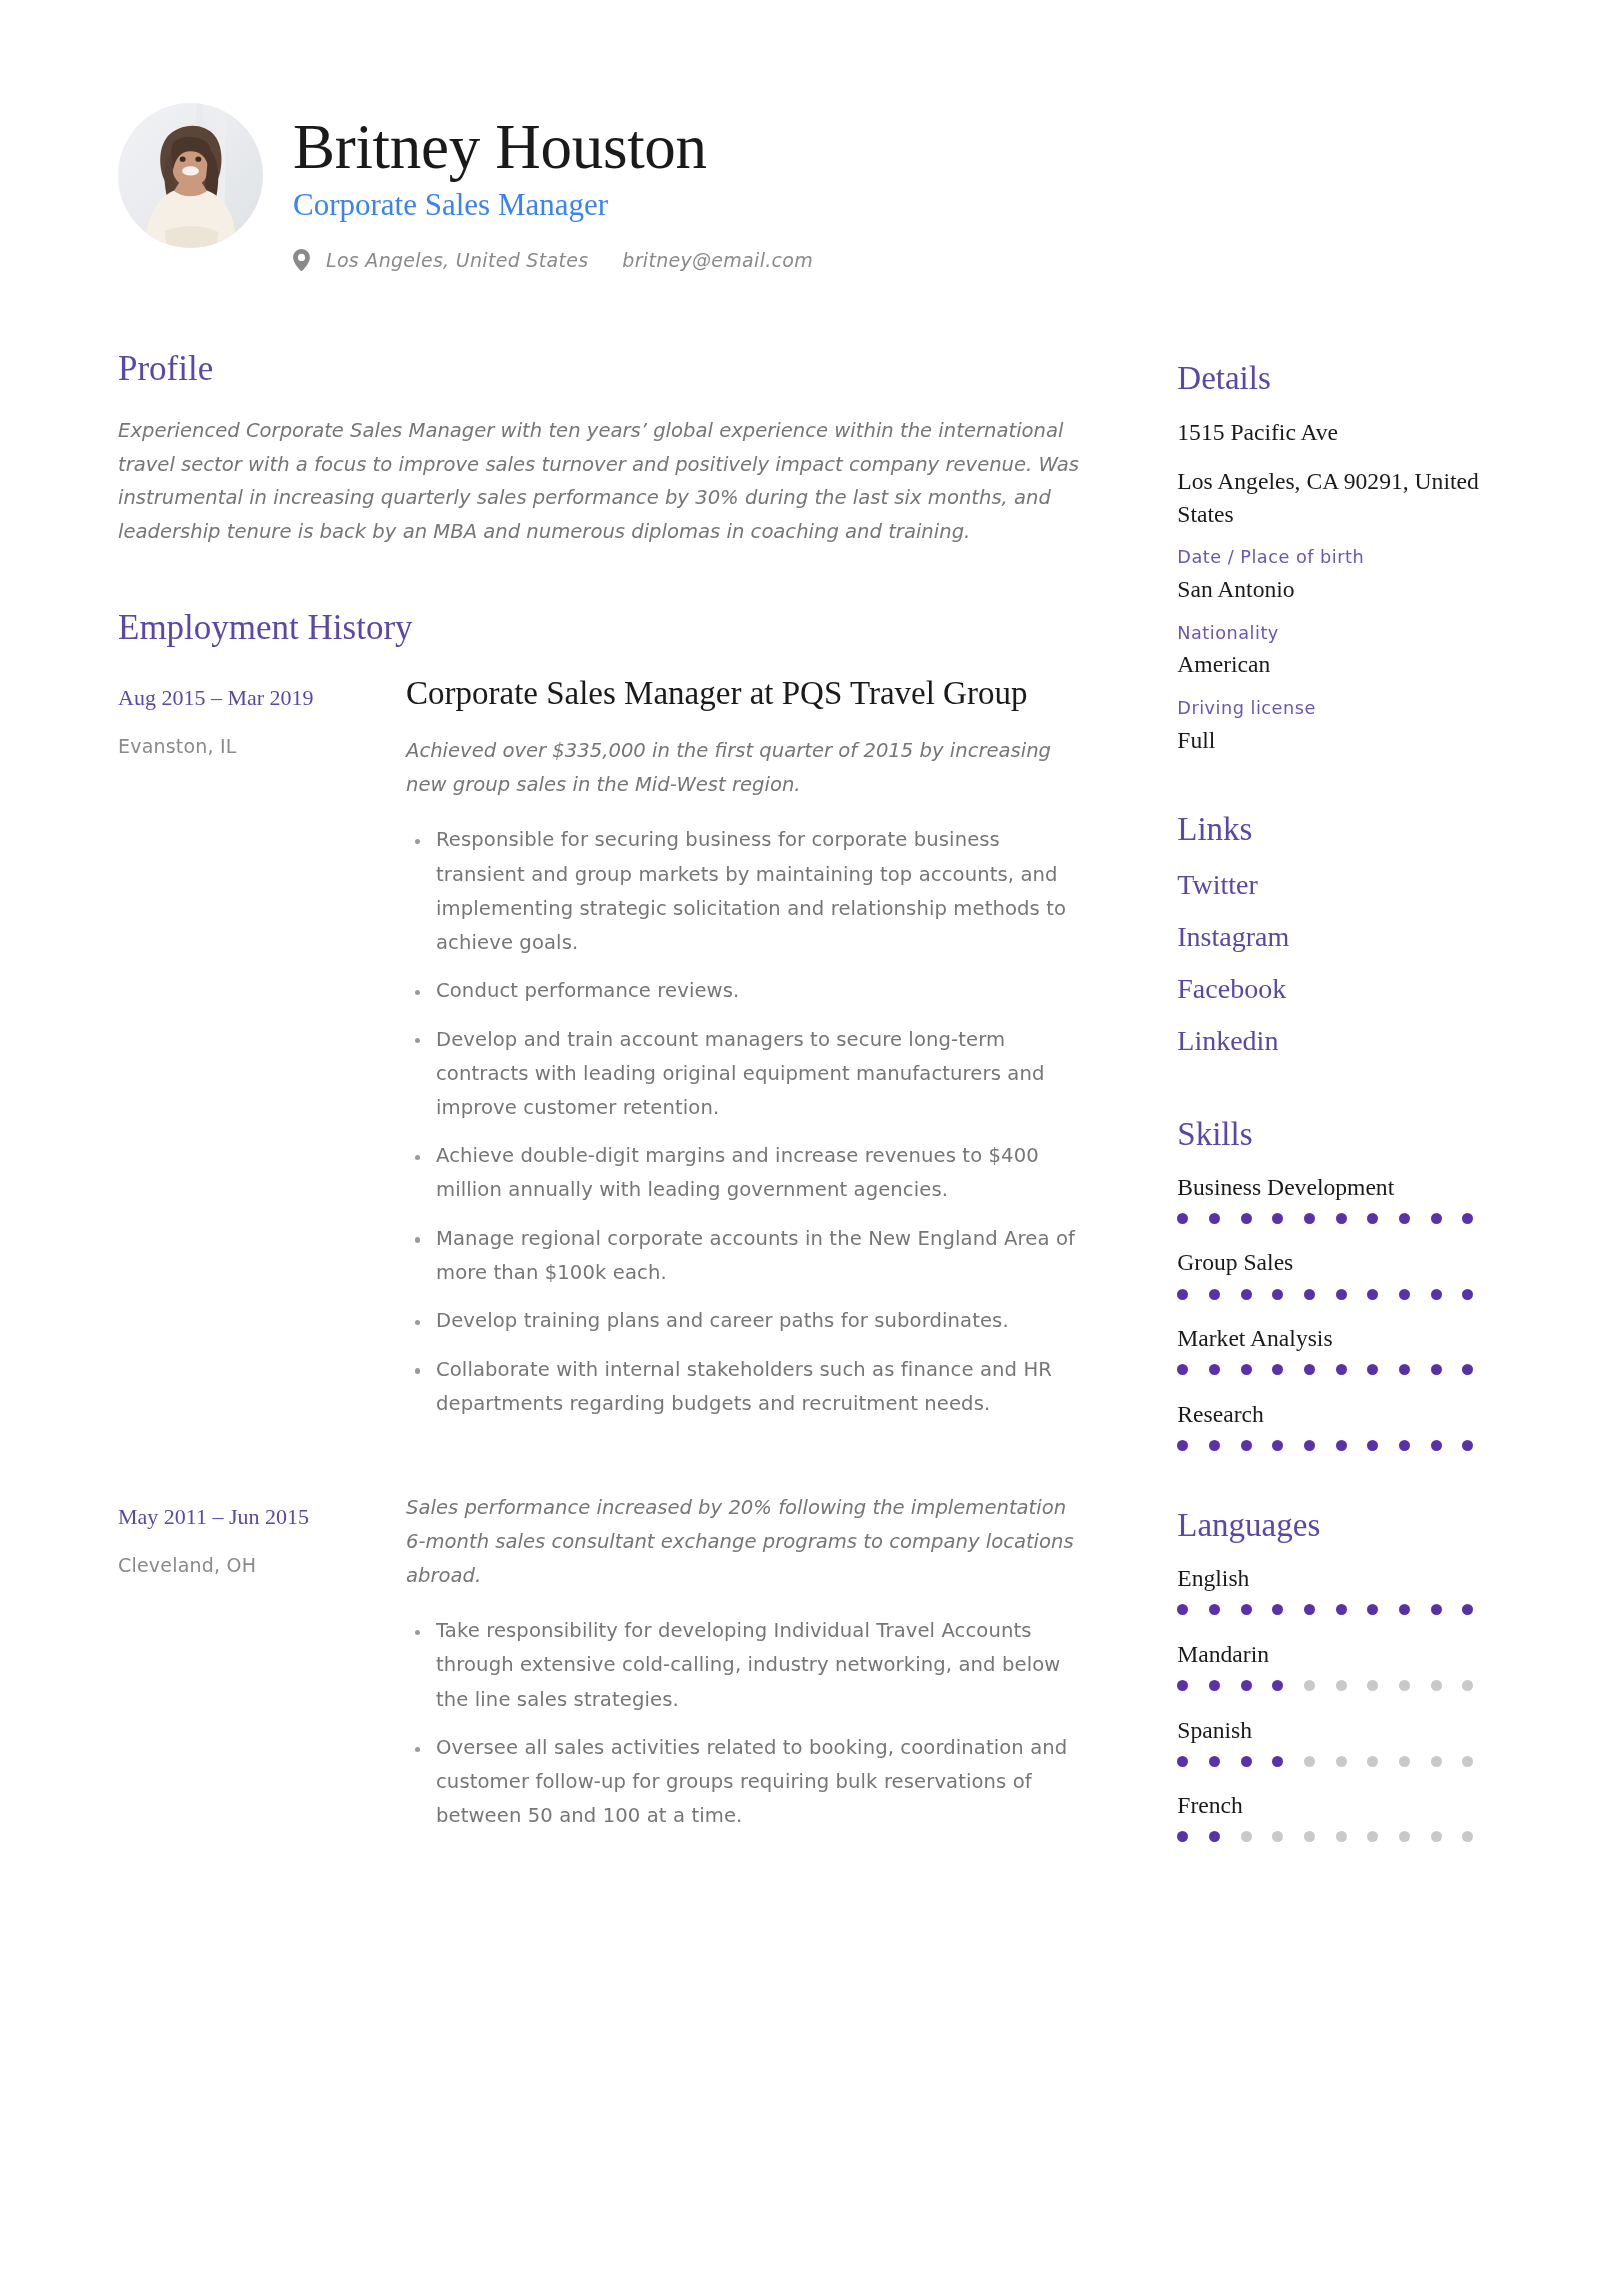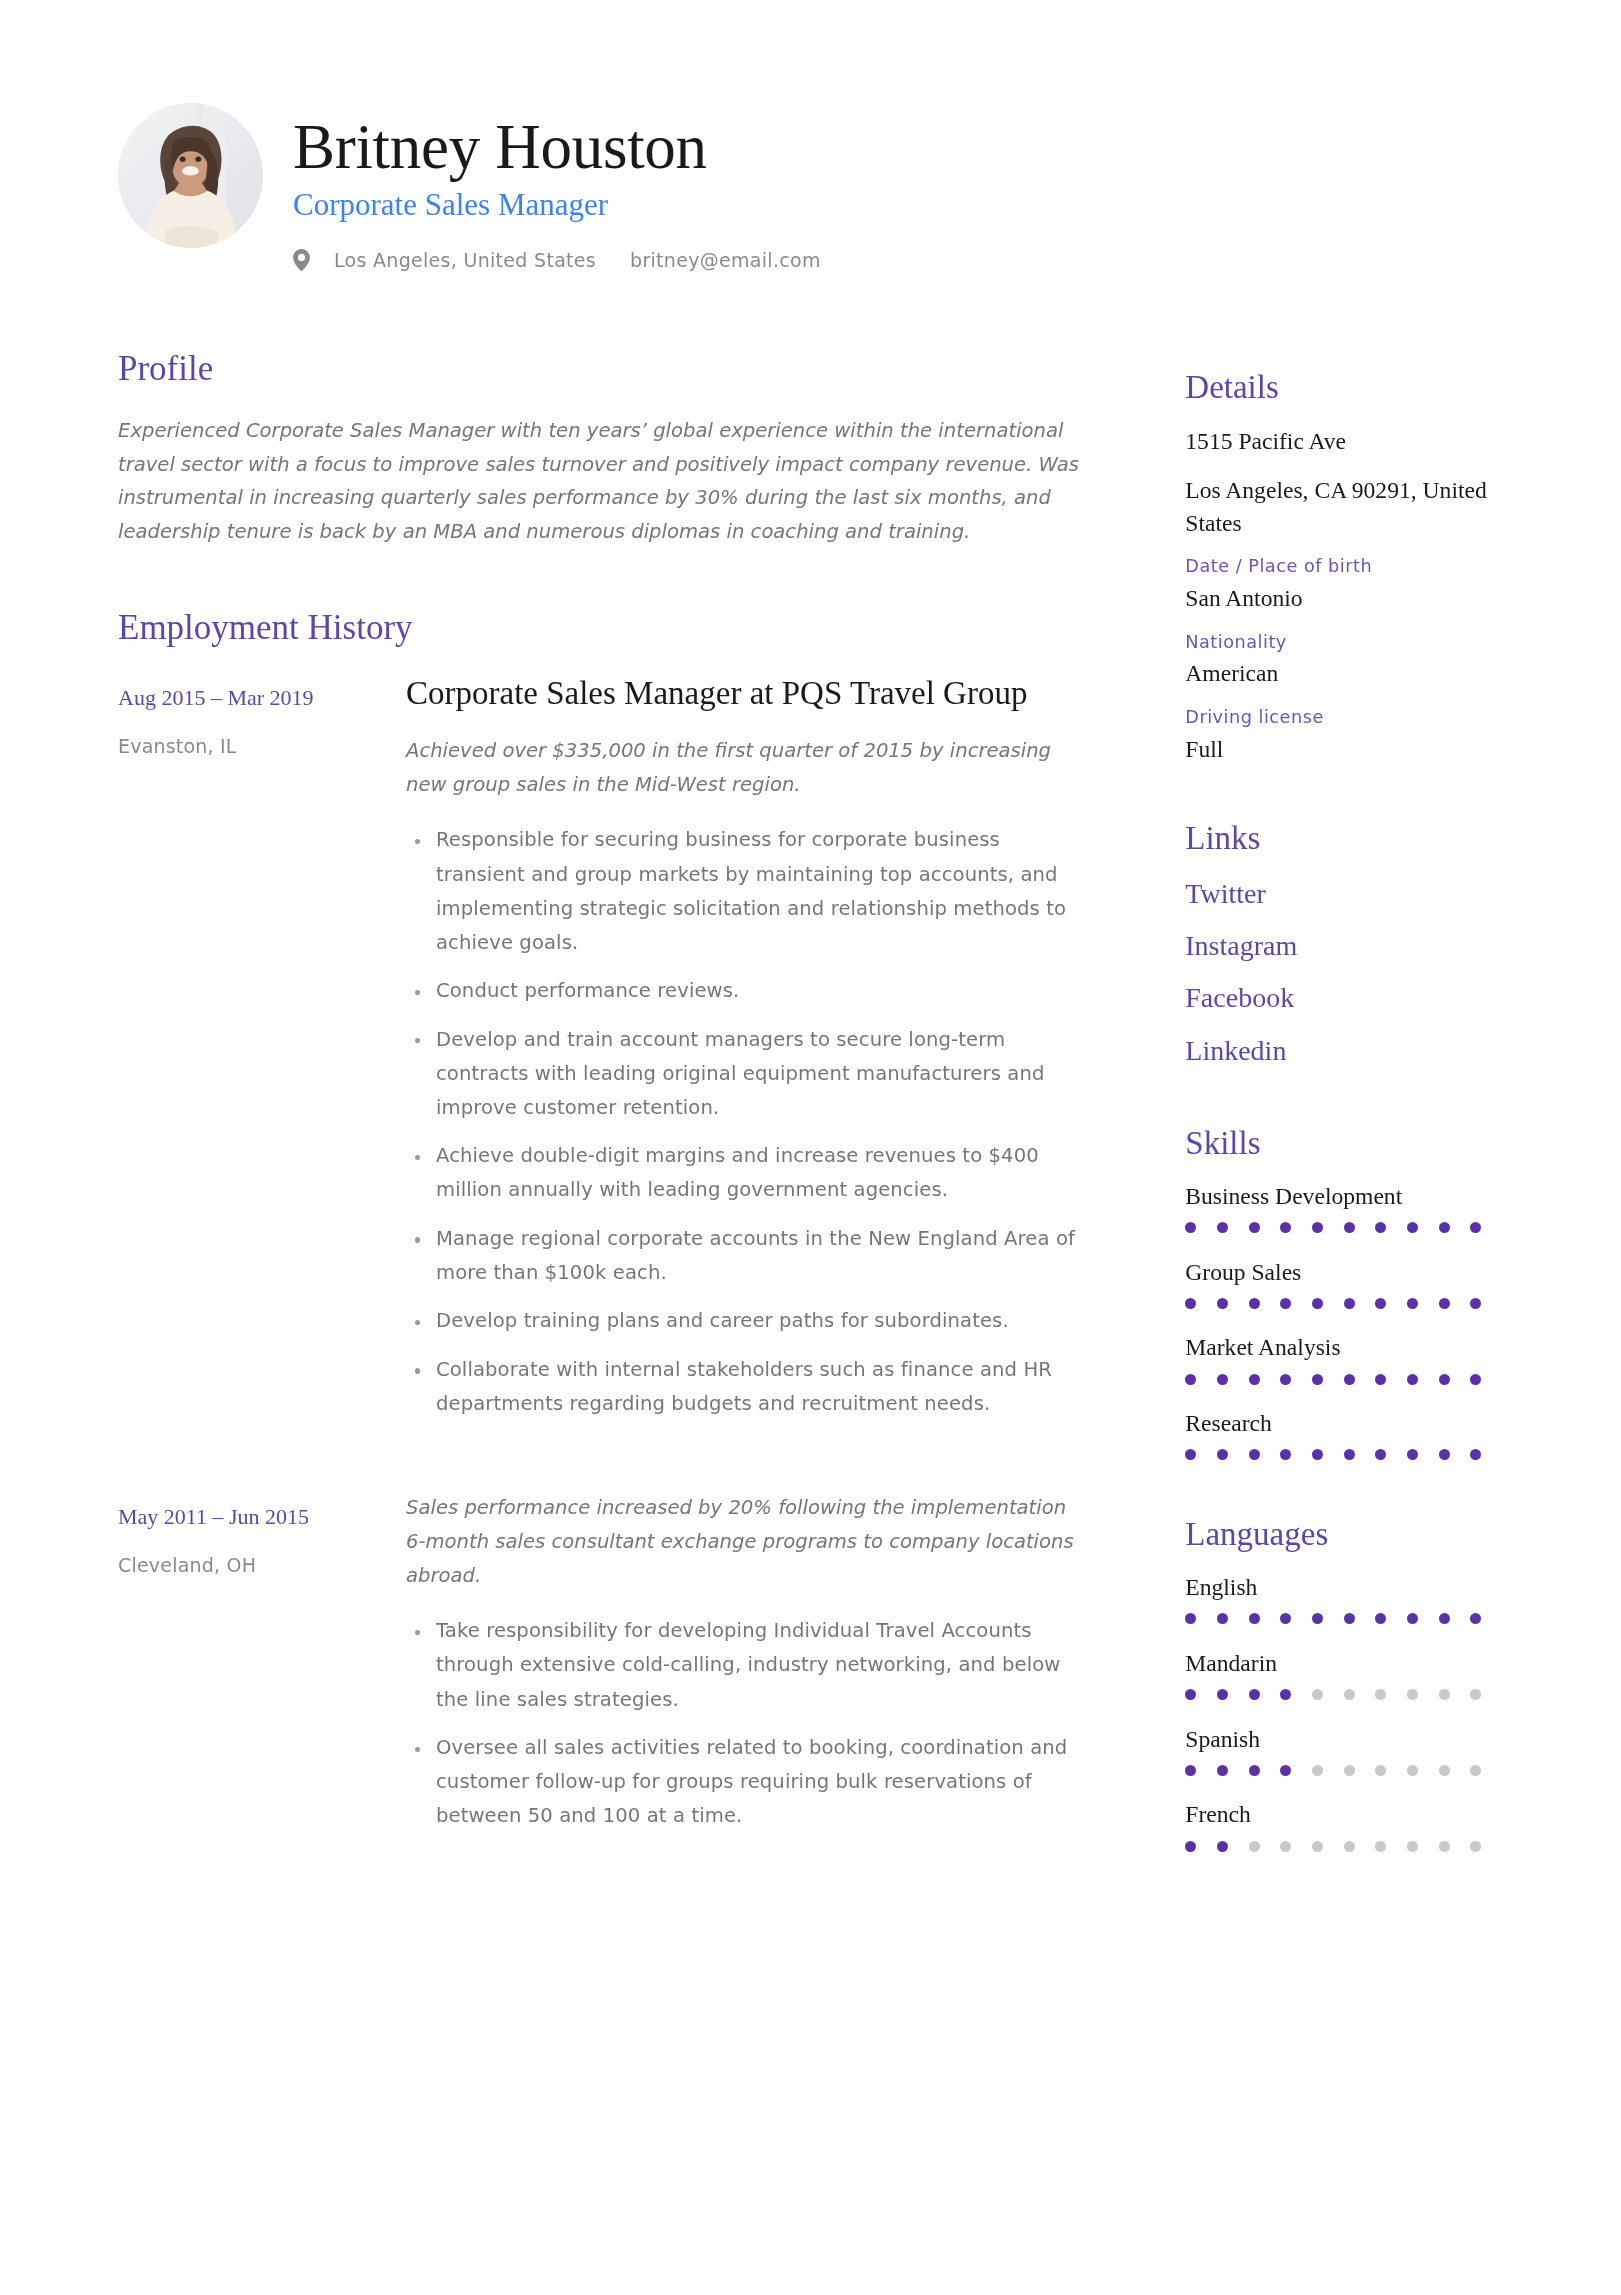--- a/index.html
+++ b/index.html
@@ -12,22 +12,22 @@
     width: 1622px;
     height: 2295px;
     background: #ffffff;
     box-sizing: border-box;
     padding: 98px 118px 0 118px;
     font-family: "Liberation Serif", serif;
     overflow: hidden;
   }
   .columns {
     display: flex;
-    align-items: flex-end;
-    gap: 8px;
+    align-items: center;
+    gap: 0;
   }
   .col-main {
     width: 1041px;
     flex: 0 0 1041px;
     box-sizing: border-box;
     padding-right: 72px;
   }
   .col-side {
     width: 346px;
     flex: 0 0 346px;
@@ -72,21 +72,22 @@
     align-items: center;
     gap: 34px;
     font-family: "DejaVu Sans", sans-serif;
     font-size: 19px;
     color: #8a8a8a;
     letter-spacing: 0.3px;
   }
   .contact-item {
     display: flex;
     align-items: center;
-    gap: 24px;
+    gap: 16px;
+    font-style: italic;
   }
   .pin-icon { display:block; width:17px; height:22px; flex:0 0 17px; }
 
   
   .section-title {
     font-size: 35px;
     color: #5a47a8;
     font-weight: normal;
     margin: 0 0 25px 0;
     line-height: 1.1;

